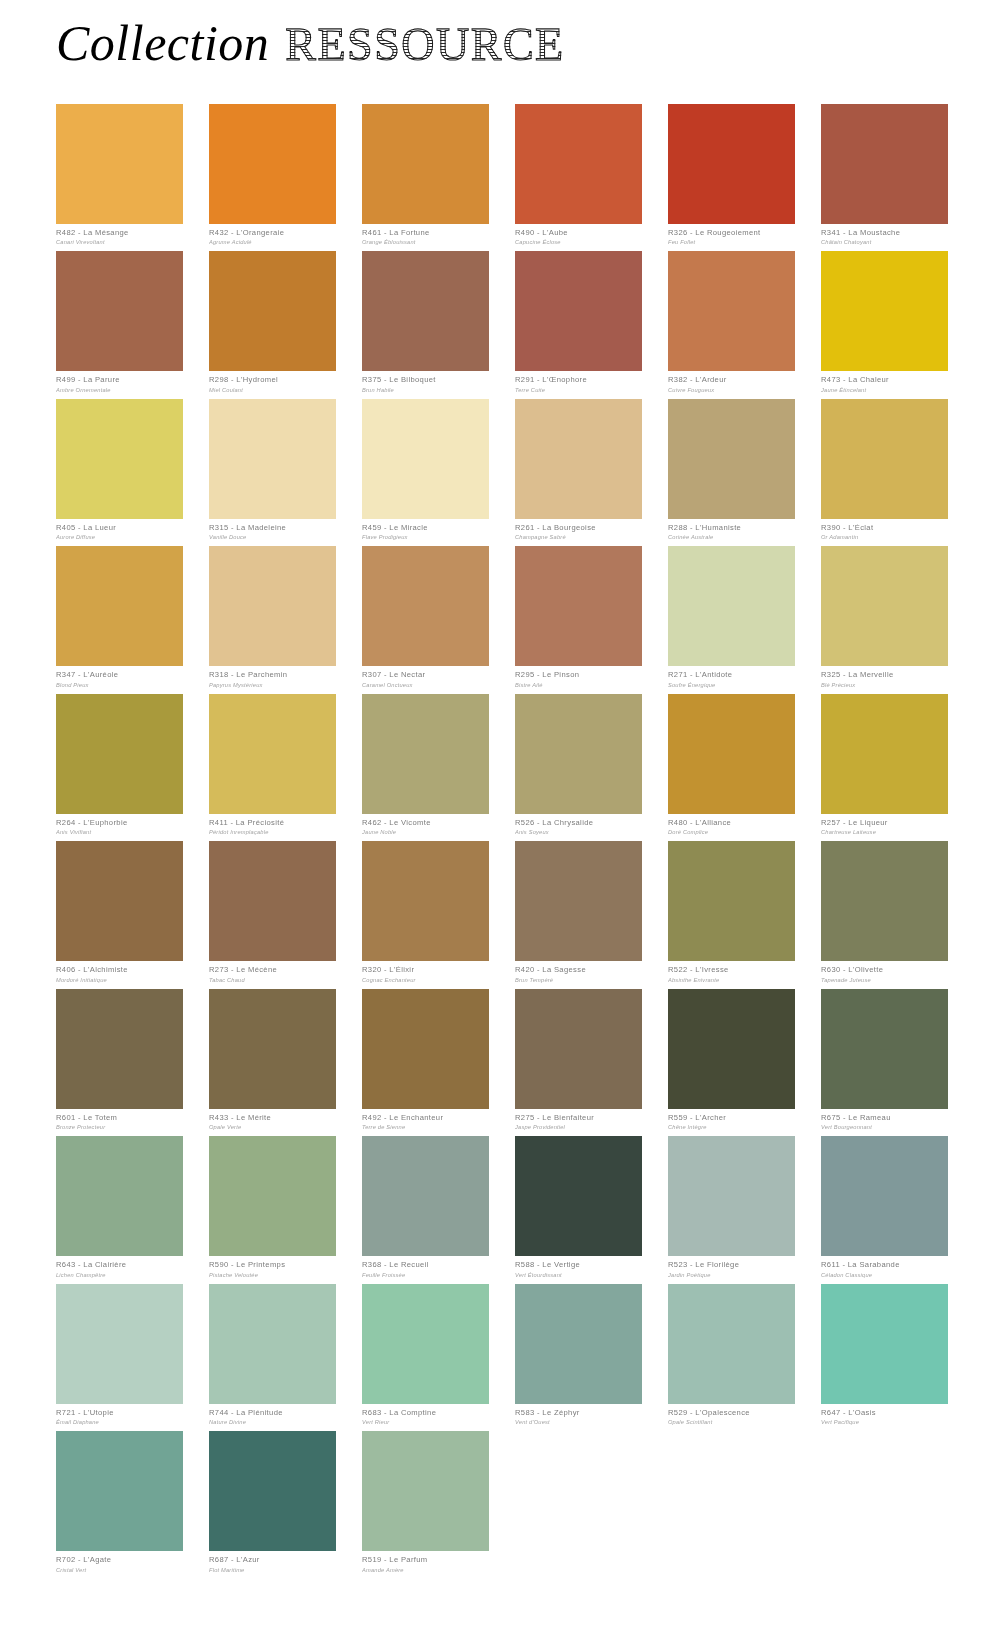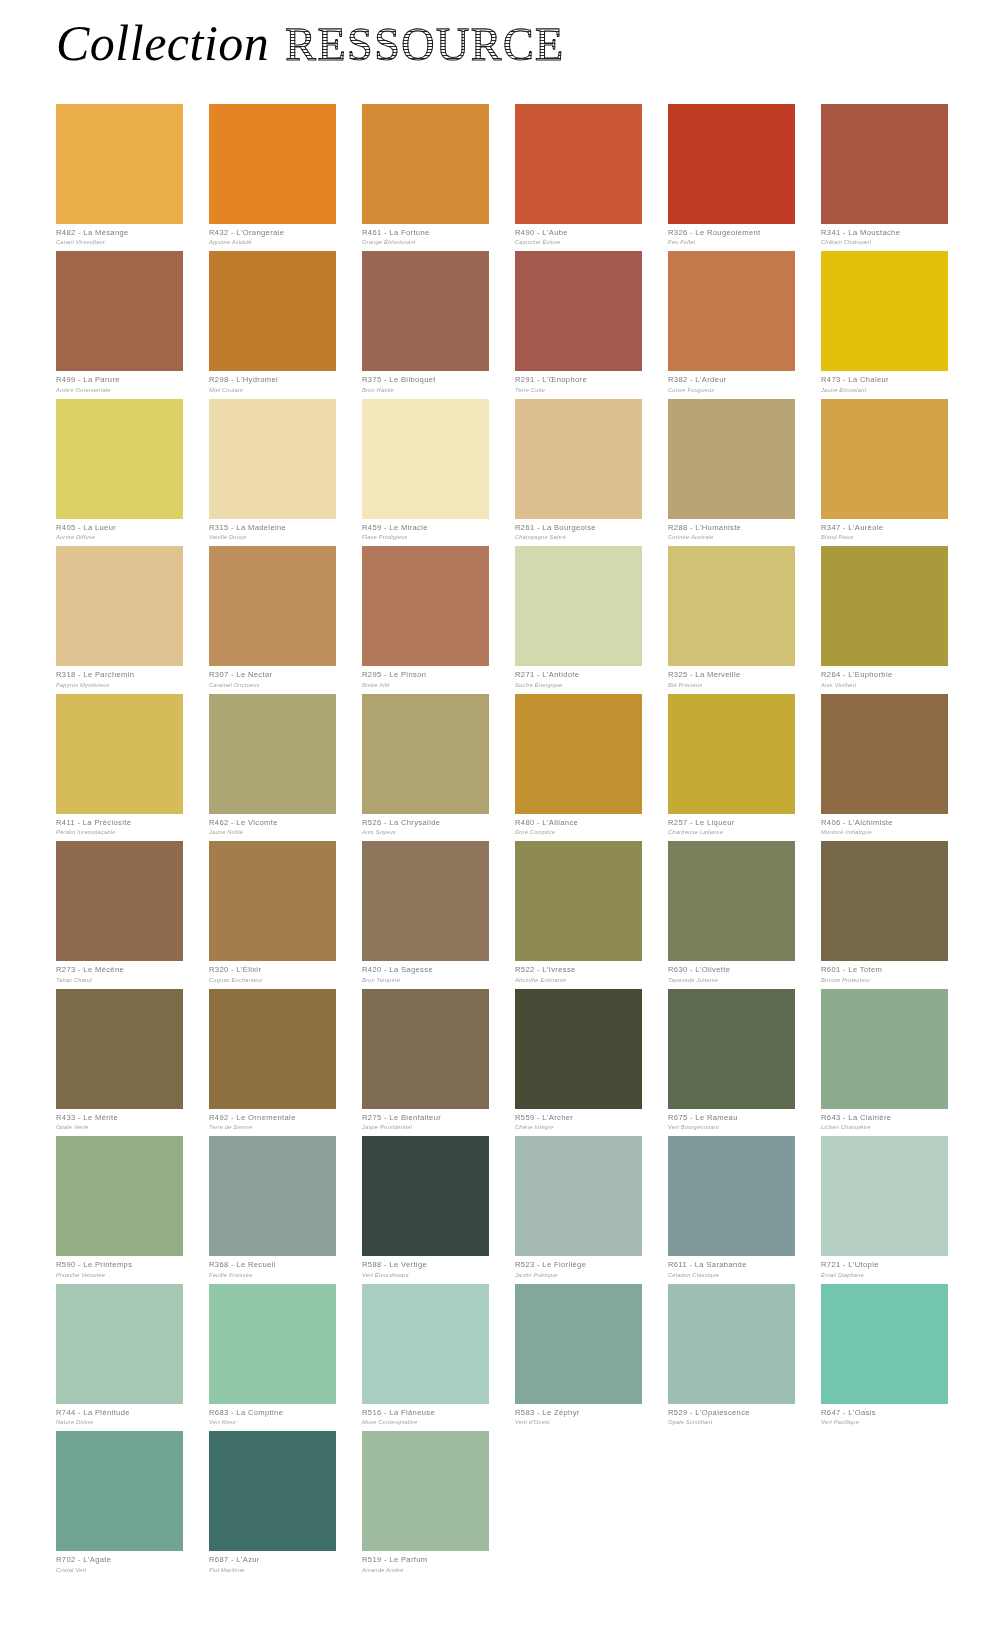--- a/index.html
+++ b/index.html
@@ -188,20 +188,25 @@
         <div class="swatch" style="background-color: rgb(220, 190, 143);"></div>
         <div class="label-name">R261 - La Bourgeoise</div>
         <div class="label-sub">Champagne Sabré</div>
       </div>
       <div class="cell">
         <div class="swatch" style="background-color: rgb(185, 164, 118);"></div>
         <div class="label-name">R288 - L'Humaniste</div>
         <div class="label-sub">Corinée Australe</div>
       </div>
       <div class="cell">
+        <div class="swatch" style="background-color: rgb(210, 179, 86);"></div>
+        <div class="label-name">R390 - L'Éclat</div>
+        <div class="label-sub">Or Adamantin</div>
+      </div>
+      <div class="cell">
         <div class="swatch" style="background-color: rgb(210, 163, 72);"></div>
         <div class="label-name">R347 - L'Auréole</div>
         <div class="label-sub">Blond Pieux</div>
       </div>
       <div class="cell">
         <div class="swatch" style="background-color: rgb(225, 195, 145);"></div>
         <div class="label-name">R318 - Le Parchemin</div>
         <div class="label-sub">Papyrus Mystérieux</div>
       </div>
       <div class="cell">
@@ -289,21 +294,21 @@
         <div class="label-name">R601 - Le Totem</div>
         <div class="label-sub">Bronze Protecteur</div>
       </div>
       <div class="cell">
         <div class="swatch" style="background-color: rgb(124, 106, 72);"></div>
         <div class="label-name">R433 - Le Mérite</div>
         <div class="label-sub">Opale Verte</div>
       </div>
       <div class="cell">
         <div class="swatch" style="background-color: rgb(142, 111, 63);"></div>
-        <div class="label-name">R492 - Le Ornementale</div>
+        <div class="label-name">R492 - Le Enchanteur</div>
         <div class="label-sub">Terre de Sienne</div>
       </div>
       <div class="cell">
         <div class="swatch" style="background-color: rgb(126, 107, 83);"></div>
         <div class="label-name">R275 - Le Bienfaiteur</div>
         <div class="label-sub">Jaspe Providentiel</div>
       </div>
       <div class="cell">
         <div class="swatch" style="background-color: rgb(71, 75, 54);"></div>
         <div class="label-name">R559 - L'Archer</div>
@@ -353,25 +358,20 @@
         <div class="swatch" style="background-color: rgb(166, 199, 180);"></div>
         <div class="label-name">R744 - La Plénitude</div>
         <div class="label-sub">Nature Divine</div>
       </div>
       <div class="cell">
         <div class="swatch" style="background-color: rgb(144, 200, 168);"></div>
         <div class="label-name">R683 - La Comptine</div>
         <div class="label-sub">Vert Rieur</div>
       </div>
       <div class="cell">
-        <div class="swatch" style="background-color: rgb(167, 206, 192);"></div>
-        <div class="label-name">R516 - La Flâneuse</div>
-        <div class="label-sub">Muse Contemplative</div>
-      </div>
-      <div class="cell">
         <div class="swatch" style="background-color: rgb(131, 167, 157);"></div>
         <div class="label-name">R583 - Le Zéphyr</div>
         <div class="label-sub">Vent d'Ouest</div>
       </div>
       <div class="cell">
         <div class="swatch" style="background-color: rgb(157, 191, 178);"></div>
         <div class="label-name">R529 - L'Opalescence</div>
         <div class="label-sub">Opale Scintillant</div>
       </div>
       <div class="cell">

